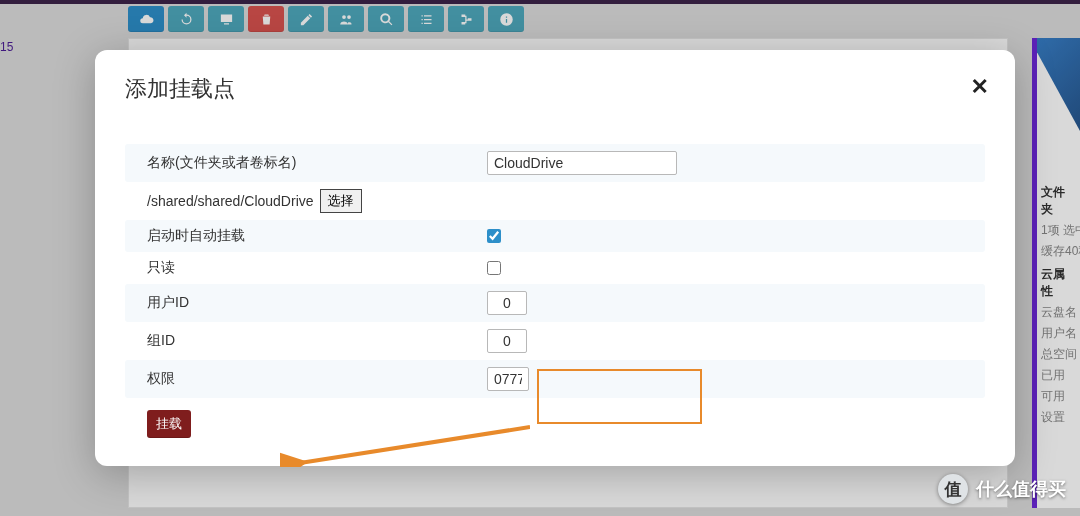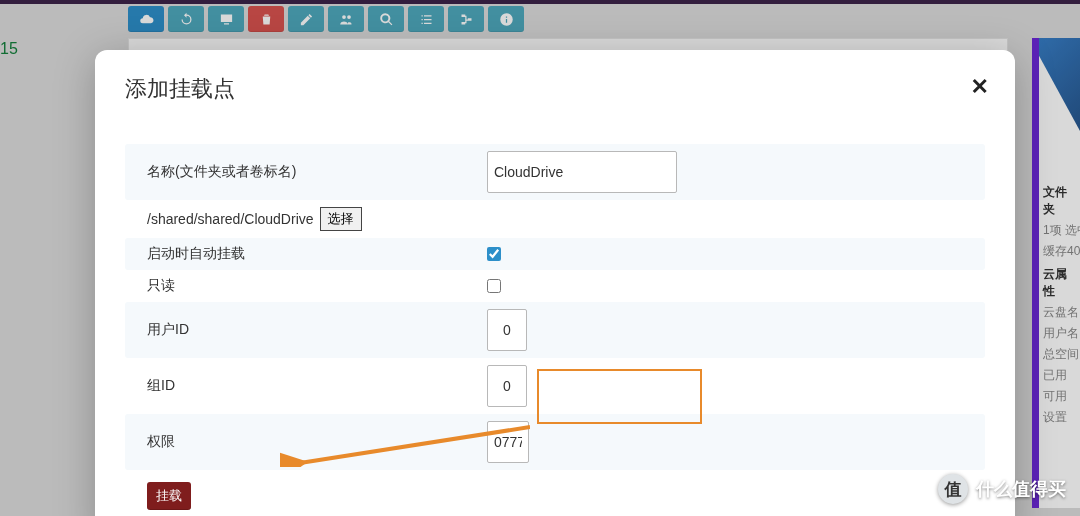--- a/index.html
+++ b/index.html
@@ -43,30 +43,30 @@
   .main-area {
     position: absolute;
     top: 38px; left: 128px;
     width: 880px; height: 470px;
     background: #fff;
     border: 1px solid #e5e5e5;
   }
   .left-num {
     position: absolute;
     top: 40px; left: 0;
-    font-size: 16px;
-    color: #15803d;
+    font-size: 12px;
+    color: #4c1d95;
   }
   
   .right-panel {
     position: absolute;
     top: 38px; right: 0;
     width: 48px; height: 470px;
     background: #fff;
-    border-left: 7px solid #6d28d9;
+    border-left: 5px solid #6d28d9;
     padding: 140px 4px 0 4px;
     font-size: 12px;
     color: #555;
     overflow: hidden;
   }
   .right-panel .heading { font-weight: 700; color: #333; margin-top: 6px; }
   .right-panel .line { margin-top: 4px; color: #888; white-space: nowrap; }
   .right-panel .logo-triangle {
     position: absolute;
     top: -6px; right: -6px;
@@ -116,21 +116,21 @@
   .row:nth-child(even){ background: #fff; }
   .row .label {
     width: 340px;
     font-size: 14px;
     color: #333;
   }
   .row .control { flex: 1; display: flex; align-items: center; gap: 6px; }
   input[type=text] {
     border: 1px solid #b8b8b8;
     border-radius: 2px;
-    padding: 12px 6px;
+    padding: 3px 6px;
     font-size: 14px;
     color: #333;
     background: #fff;
   }
   .input-name { width: 190px; }
   .input-small { width: 40px; text-align: center; }
   .select-btn {
     border: 1px solid #444;
     background: #f0f0f0;
     padding: 2px 7px;

